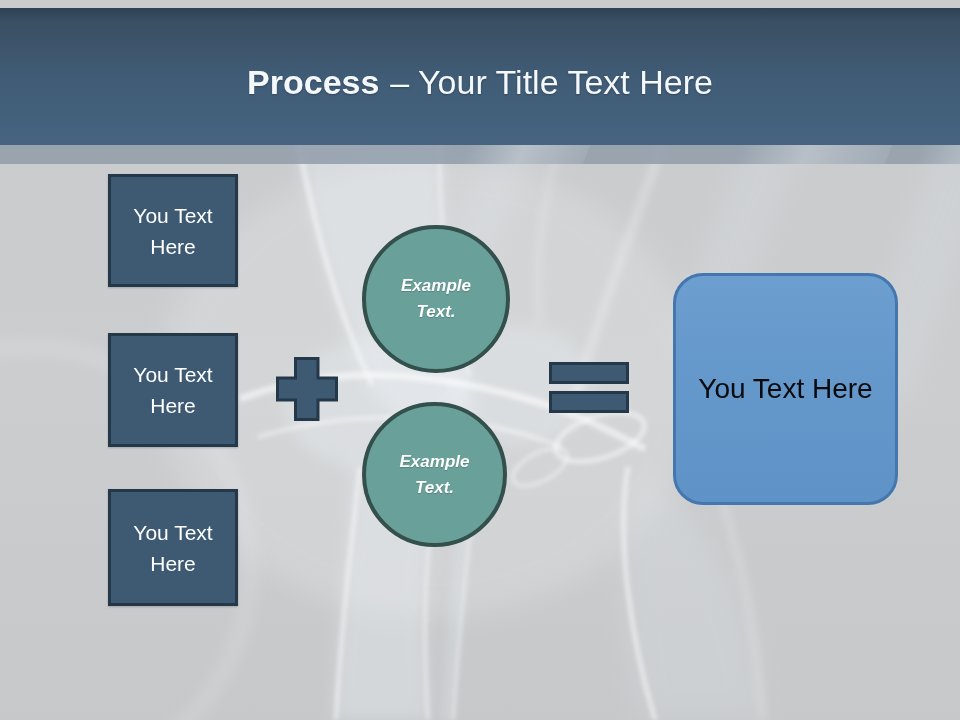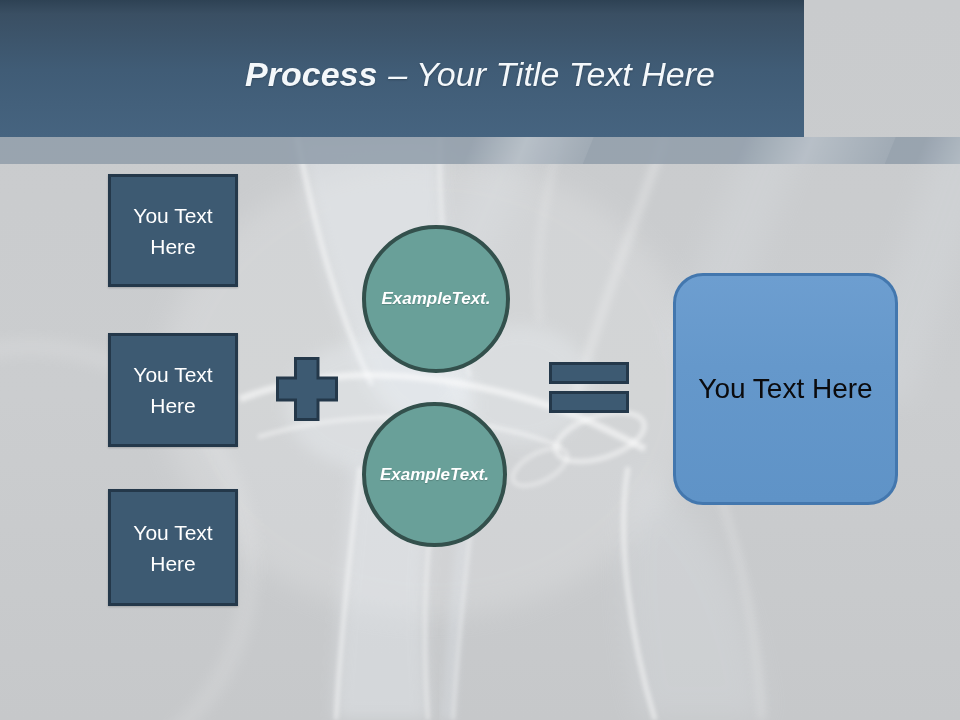--- a/index.html
+++ b/index.html
@@ -30,23 +30,22 @@
     position:absolute;top:-6px;height:40px;
     background:linear-gradient(90deg,rgba(255,255,255,0) 0%,rgba(255,255,255,0.30) 45%,rgba(255,255,255,0.08) 100%);
     transform:skewX(-22deg);
   }
   .strip-streak.s1{left:468px;width:120px;}
   .strip-streak.s2{left:740px;width:150px;}
   .strip-streak.s3{left:920px;width:130px;}
 
   
   .header-band{
-    position:absolute;left:0;top:0;width:804px;height:137px;
+    position:absolute;left:0;top:8px;width:960px;height:137px;
     background:linear-gradient(180deg,#2e4254 0px,#3a4f63 14px,#405c76 70px,#466480 137px);
-    font-style:italic;
   }
   .page-title{
     position:absolute;left:0;top:52px;width:960px;
     text-align:center;color:#f4f8fb;font-size:34px;line-height:44px;
     text-shadow:0 1px 2px rgba(0,0,0,0.25);
     white-space:nowrap;
   }
   .page-title .t-bold{font-weight:bold;}
   .page-title .t-rest{font-weight:normal;margin-left:0.32em;}
 
@@ -71,21 +70,21 @@
     position:absolute;left:0;width:80px;height:22px;
     background:#3d5a72;border:3px solid #24384a;box-sizing:border-box;
   }
   .equals-bar.e1{top:0;}
   .equals-bar.e2{top:29px;}
 
   
   .example-circle{
     position:absolute;border-radius:50%;
     background:#69a099;border:4px solid #33504c;box-sizing:border-box;
-    display:flex;flex-direction:row;align-items:center;justify-content:center;
+    display:flex;flex-direction:column;align-items:center;justify-content:center;
     color:#ffffff;font-weight:bold;font-style:italic;font-size:17px;line-height:26px;
     text-align:center;text-shadow:0 1px 1px rgba(0,0,0,0.18);
   }
   .example-circle.c1{left:362px;top:225px;width:148px;height:148px;}
   .example-circle.c2{left:362px;top:402px;width:145px;height:145px;}
 
   
   .result-box{
     position:absolute;left:673px;top:273px;width:225px;height:232px;
     background:linear-gradient(180deg,#6d9ed0 0%,#6598cb 40%,#5f93c7 100%);

